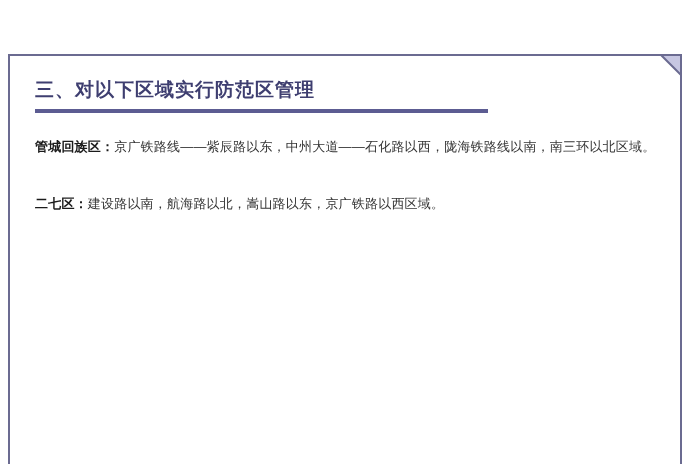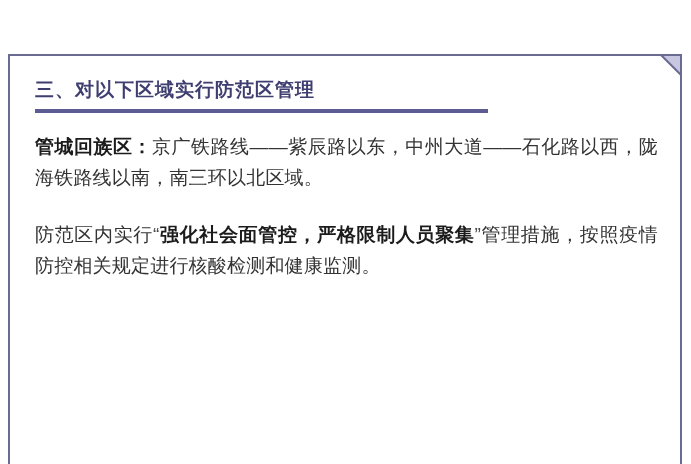--- a/index.html
+++ b/index.html
@@ -50,21 +50,21 @@
     margin: 0 0 7px 0;
   }
   .title-rule {
     width: 453px;
     height: 4px;
     background: #5c5c92;
     margin: 0 0 18px 0;
   }
   .body-para {
     margin: 0 0 26px 0;
-    font-size: 19px;
+    font-size: 13px;
     line-height: 31px;
     color: #333333;
     text-align: justify;
     letter-spacing: 0.2px;
   }
   .district-label {
     font-weight: bold;
     color: #1b1b1b;
   }
   .emph {
@@ -86,19 +86,19 @@
     </svg>
 
     <div class="content">
 
       <h2 class="section-title">三、对以下区域实行防范区管理</h2>
 
       <div class="title-rule"></div>
 
       <p class="body-para"><span class="district-label">管城回族区：</span><span>京广铁路线——紫辰路以东，中州大道——石化路以西，陇海铁路线以南，南三环以北区域。</span></p>
 
+      <p class="body-para"><span class="district-label">二七区：</span><span>建设路以南，航海路以北，嵩山路以东，京广铁路以西区域。</span></p>
 
-      <p class="body-para"><span>防范区内实行</span><span class="quote">“</span><span class="emph">强化社会面管控，严格限制人员聚集</span><span class="quote">”</span><span>管理措施，按照疫情防控相关规定进行核酸检测和健康监测。</span></p>
 
 
     </div>
   </div>
 </div>
 
 </body></html>

